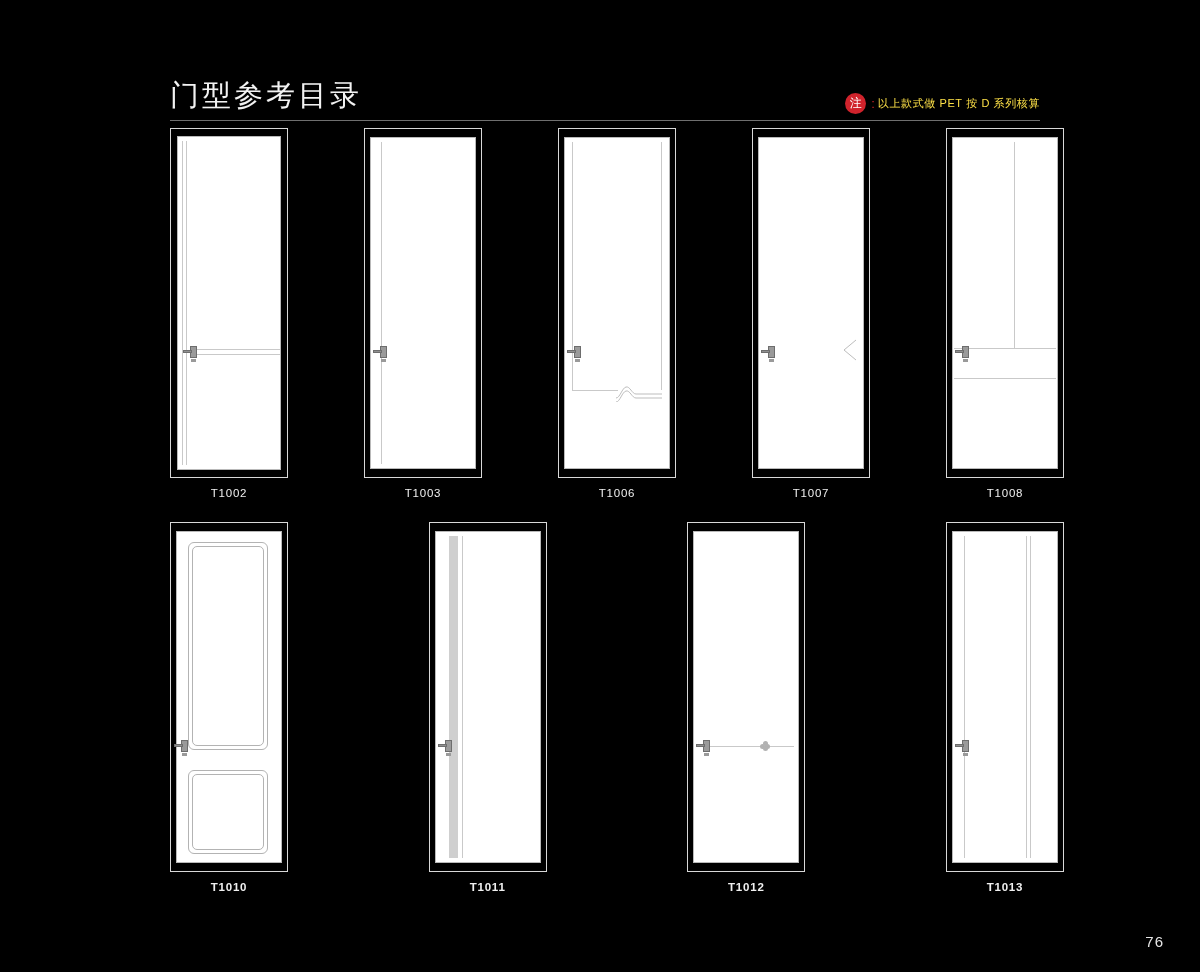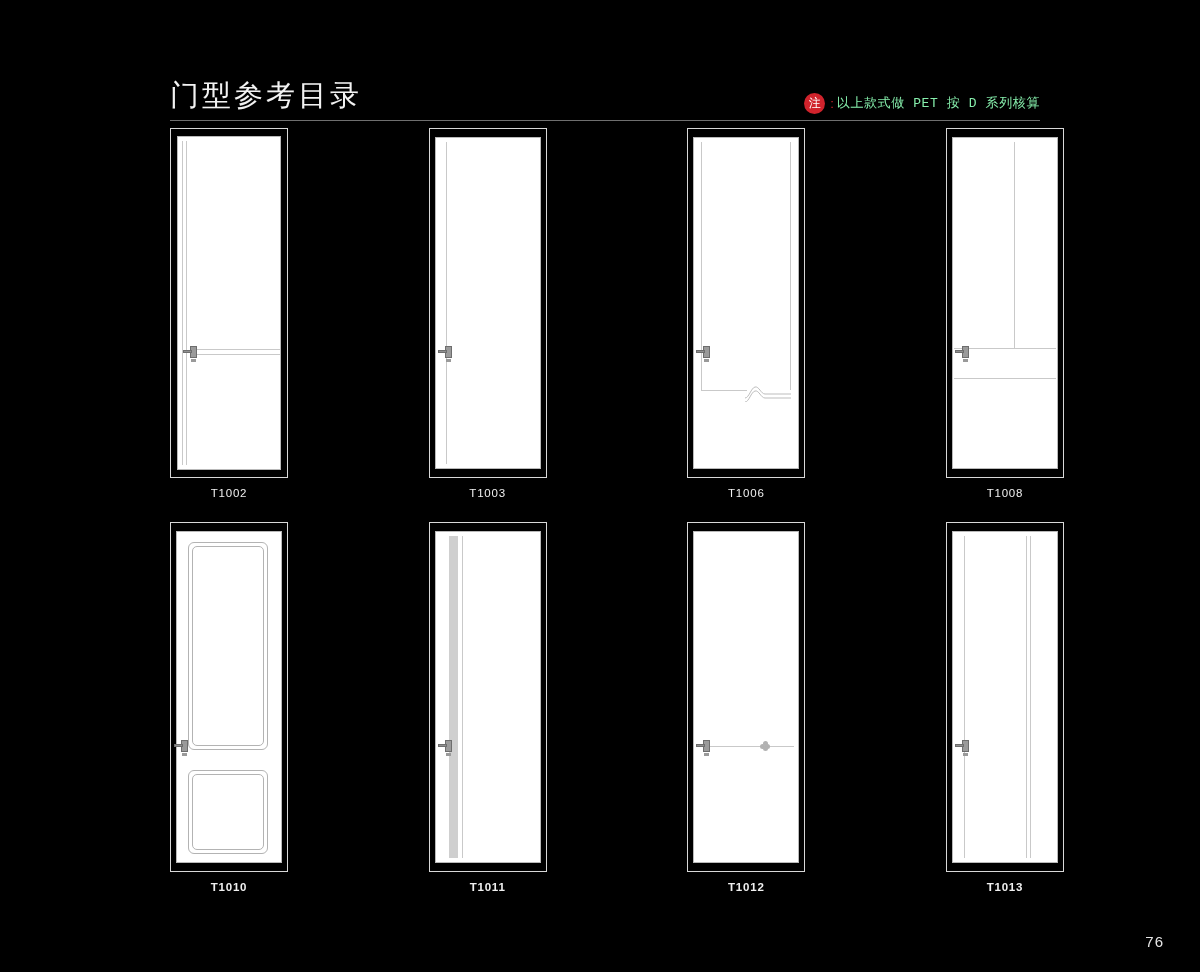--- a/index.html
+++ b/index.html
@@ -58,25 +58,24 @@
     text-align: center;
     margin-right: 5px;
     flex: 0 0 auto;
   }
   .note-colon {
     color: #d0232c;
     font-size: 13px;
     margin-right: 3px;
   }
   .note-text {
-    font-size: 13px;
-    color: #86efac;
+    font-size: 11px;
+    color: #fde047;
     letter-spacing: 0.6px;
     white-space: nowrap;
-    font-family: Liberation Mono, monospace;
   }
   .header-rule {
     position: absolute;
     left: 170px;
     top: 120px;
     width: 870px;
     height: 1px;
     background: #6f6f6f;
   }
 
@@ -278,20 +277,35 @@
           </svg>
           <div class="handle" style="left:9px; top:218px;">
             <div class="rose"></div>
             <div class="lever"></div>
             <div class="keyhole"></div>
           </div>
         </div>
         <div class="caption">T1006</div>
       </div>
 
+      <div class="cell">
+        <div class="door-box">
+          <div class="frame"></div>
+          <div class="leaf" style="left:6px; top:9px; right:6px; bottom:9px;"></div>
+          <svg style="position:absolute; left:88px; top:210px; width:18px; height:24px;" viewBox="0 0 18 24">
+            <path d="M16 2 L 4 12 L 16 22" fill="none" stroke="#bdbdbd" stroke-width="1"></path>
+          </svg>
+          <div class="handle" style="left:9px; top:218px;">
+            <div class="rose"></div>
+            <div class="lever"></div>
+            <div class="keyhole"></div>
+          </div>
+        </div>
+        <div class="caption">T1007</div>
+      </div>
 
       <div class="cell">
         <div class="door-box">
           <div class="frame"></div>
           <div class="leaf" style="left:6px; top:9px; right:6px; bottom:9px;"></div>
           <div class="hline-thin" style="left:8px; top:220px; width:102px;"></div>
           <div class="hline-thin" style="left:8px; top:250px; width:102px;"></div>
           <div class="vline-thin" style="left:68px; top:14px; height:206px;"></div>
           <div class="handle" style="left:9px; top:218px;">
             <div class="rose"></div>

